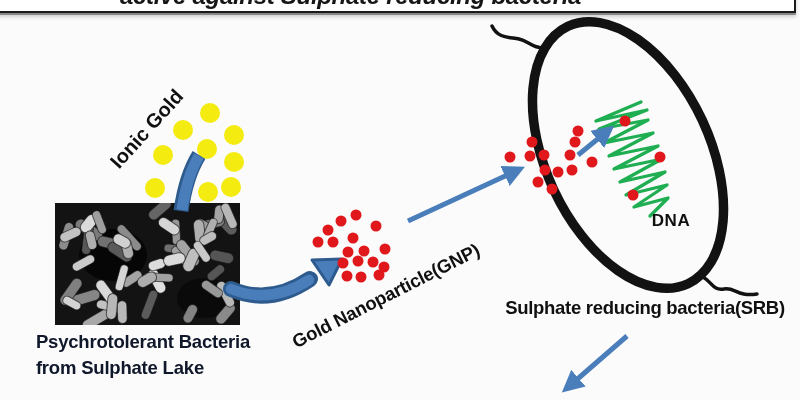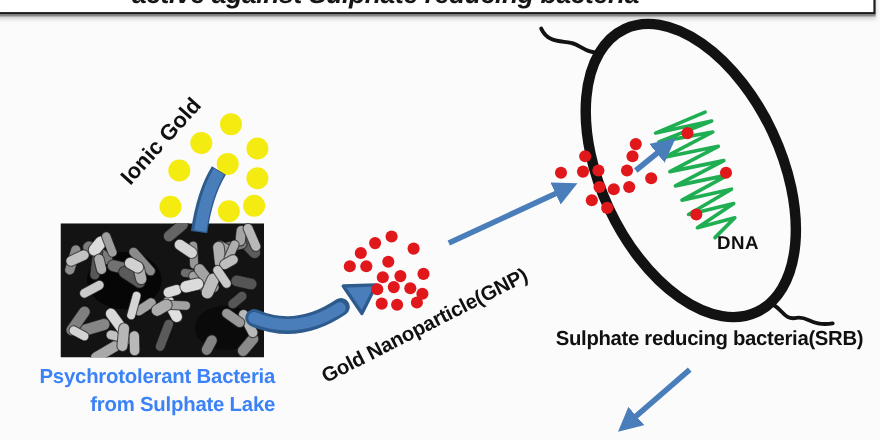--- a/index.html
+++ b/index.html
@@ -21,22 +21,22 @@
     letter-spacing:-0.3px;white-space:nowrap;color:#161616;
   }
   .art{position:absolute;left:0;top:0;}
   .label{position:absolute;font-weight:bold;white-space:nowrap;color:#101010;}
   .label-ionic{left:147px;top:129px;transform:translate(-50%,-50%) rotate(-48deg);font-size:20px;}
   .label-gnp{left:386px;top:296px;transform:translate(-50%,-50%) rotate(-27deg);font-size:18.5px;letter-spacing:-0.2px;}
   .label-srb{left:645px;top:308px;transform:translate(-50%,-50%);font-size:18.5px;letter-spacing:-0.3px;}
   .label-dna{left:671px;top:221px;transform:translate(-50%,-50%);font-size:17px;letter-spacing:0.5px;text-align:center;}
   .sem-caption{
     position:absolute;left:143px;top:329px;transform:translateX(-50%);
-    text-align:right;font-weight:bold;font-size:18.5px;line-height:1.4;
-    letter-spacing:-0.2px;color:#3b82f6;white-space:nowrap;
+    text-align:left;font-weight:bold;font-size:18.5px;line-height:1.4;
+    letter-spacing:-0.2px;color:#0f172a;white-space:nowrap;
   }
 </style>
 </head>
 <body>
 
 <div class="stage">
 
   <div class="title-box">
     <div class="title-text">active against Sulphate reducing bacteria</div>
   </div>

